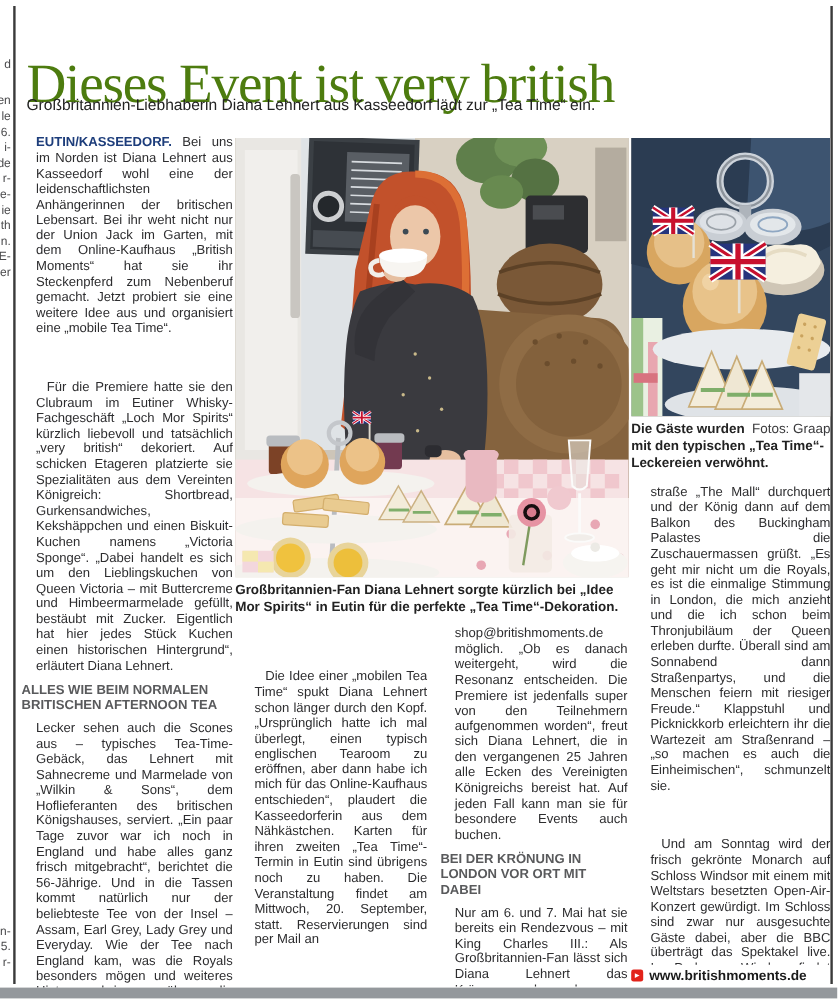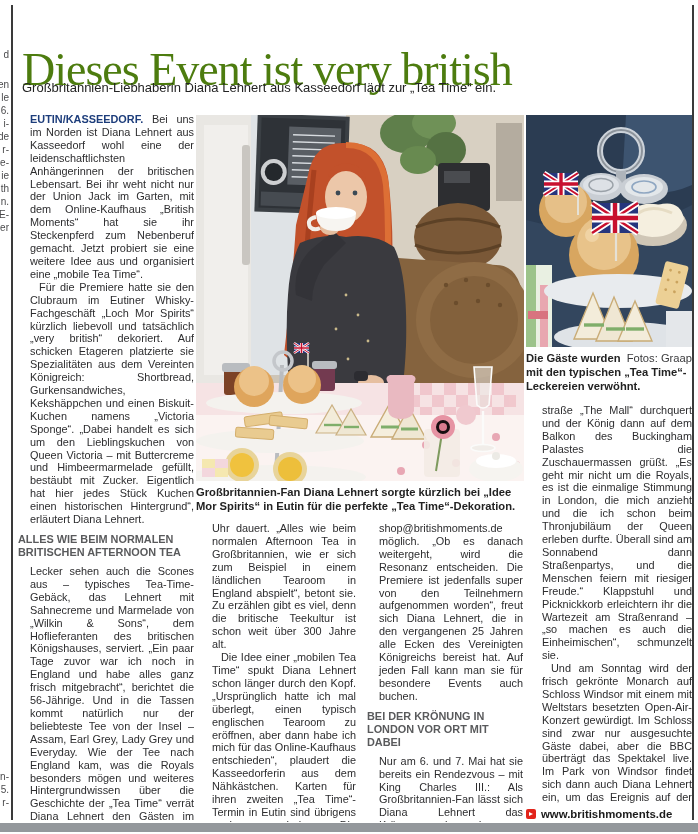--- a/index.html
+++ b/index.html
@@ -16,21 +16,21 @@
   
   .headline{position:absolute;left:22px;top:12px;width:660px;
             font-family:Liberation Serif, serif;
             font-size:46px;letter-spacing:-1px;color:#4d7c0f;font-weight:400;}
   .subheadline{position:absolute;left:22px;top:80px;width:660px;
                font-size:13px;color:#232323;font-weight:400;}
   
   .bodycol{position:absolute;font-size:10.9px;line-height:12.9px;text-align:justify;
            hyphens:auto;-webkit-hyphens:auto;overflow:hidden;}
   .bodycol p{margin:0;padding-left:16px;}
-  p.indent{text-indent:9px;}
+  p.indent{text-indent:9px;margin-top:36px;}
   .lead{color:#1d3d7b;font-weight:bold;}
   .section-header{color:#595a5c;font-weight:bold;margin:7px 4px 6px;text-align:left;line-height:13px;}
   #col1{left:14px;top:113px;width:180px;height:710px;}
   #col2{left:196px;top:522px;width:160px;height:300px;}
   #col3{left:363px;top:522px;width:160px;height:300px;}
   #col4{left:526px;top:404px;width:166px;height:400px;}
   .author{position:absolute;right:0;bottom:0;font-weight:normal;}
   
   .caption{position:absolute;font-size:11.2px;line-height:14px;font-weight:bold;color:#222;text-align:left;}
   #caption-main{left:196px;top:485px;width:328px;}
@@ -284,21 +284,20 @@
         <ellipse cx="300" cy="354" rx="27" ry="13" fill="#f6f4f0"></ellipse>
         <ellipse cx="300" cy="346" rx="20" ry="7" fill="#ffffff"></ellipse>
         <circle cx="300" cy="341" r="4" fill="#eceae5"></circle>
       </g>
     </svg>
   </div>
 
   <div class="caption" id="caption-main">Großbritannien-Fan Diana Lehnert sorgte kürzlich bei „Idee Mor Spirits“ in Eutin für die perfekte „Tea Time“-Dekoration.</div>
 
   <div class="bodycol" id="col2">
-    <p>Uhr dauert. „Alles wie beim normalen Afternoon Tea in Großbritannien, wie er sich zum Beispiel in einem ländlichen Tearoom in England abspielt“, betont sie. Zu erzählen gibt es viel, denn die britische Teekultur ist schon weit über 300 Jahre alt.</p>
     <p class="indent">Die Idee einer „mobilen Tea Time“ spukt Diana Lehnert schon länger durch den Kopf. „Ursprünglich hatte ich mal überlegt, einen typisch englischen Tearoom zu eröffnen, aber dann habe ich mich für das Online-Kaufhaus entschieden“, plaudert die Kasseedorferin aus dem Nähkästchen. Karten für ihren zweiten „Tea Time“-Termin in Eutin sind übrigens noch zu haben. Die Veranstaltung findet am Mittwoch, 20. September, statt. Reservierungen sind per Mail an</p>
   </div>
   <div class="bodycol" id="col3">
     <p>shop@britishmoments.de möglich. „Ob es danach weitergeht, wird die Resonanz entscheiden. Die Premiere ist jedenfalls super von den Teilnehmern aufgenommen worden“, freut sich Diana Lehnert, die in den vergangenen 25 Jahren alle Ecken des Vereinigten Königreichs bereist hat. Auf jeden Fall kann man sie für besondere Events auch buchen.</p>
     <div class="section-header">BEI DER KRÖNUNG IN LONDON VOR ORT MIT DABEI</div>
     <p>Nur am 6. und 7. Mai hat sie bereits ein Rendezvous – mit King Charles III.: Als Großbritannien-Fan lässt sich Diana Lehnert das Krönungswochenende natürlich nicht entgehen. Sie ist live dabei in London, wenn die Kutschenprozession zweimal die Pracht-</p>
   </div>
 
   <div class="photo" id="photo-side">
     <svg width="166" height="232" viewBox="0 0 166 232">

